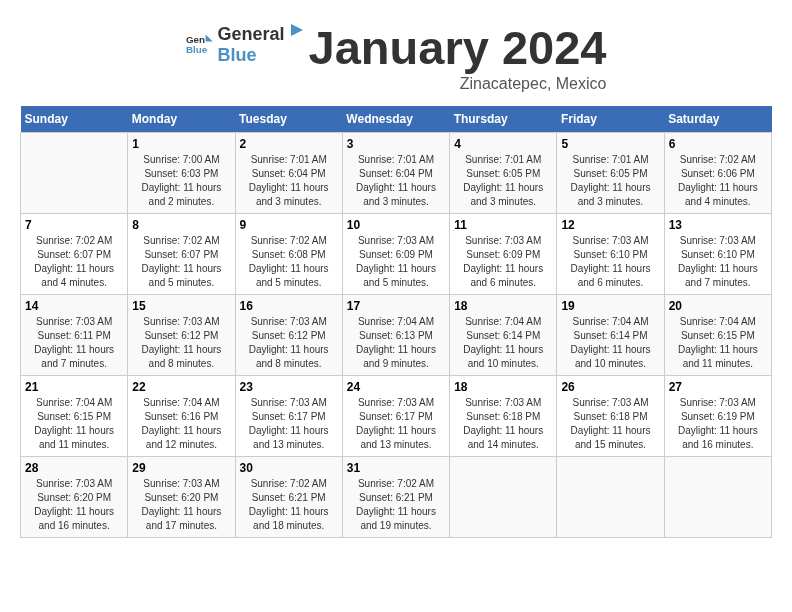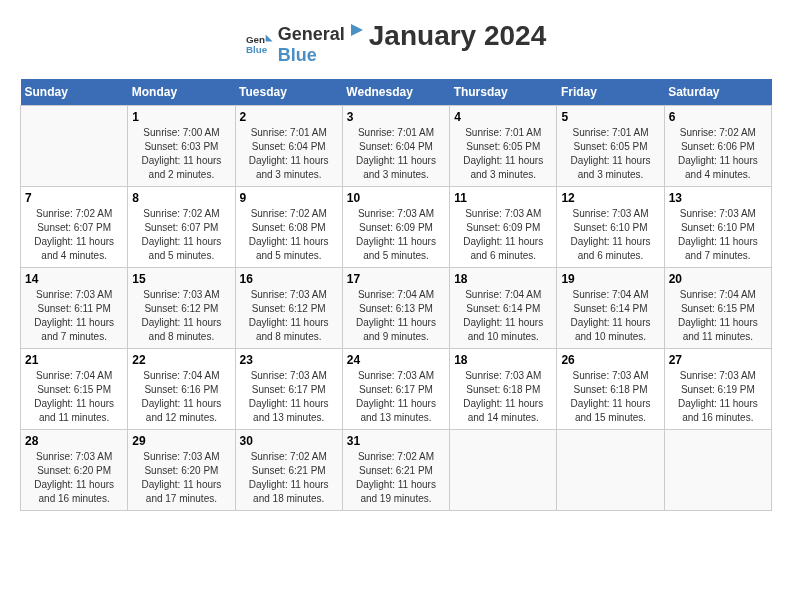--- a/index.html
+++ b/index.html
@@ -32,21 +32,21 @@
       color: #4a90c4;
     }
     .logo-icon {
       width: 28px;
       height: 28px;
     }
     .title-block {
       text-align: right;
     }
     .month-title {
-      font-size: 28px;
+      font-size: 47px;
       font-weight: bold;
       color: #333;
     }
     .location-title {
       font-size: 16px;
       color: #555;
     }
     table {
       width: 100%;
       border-collapse: collapse;
@@ -107,20 +107,21 @@
           <polygon points="4,4 16,10 4,16" fill="#4a90c4"></polygon>
         </svg>
       </div>
       <div>
         <span class="logo-text-blue">Blue</span>
       </div>
     </div>
   </div>
   <div class="title-block">
     <div class="month-title">January 2024</div>
+    <div class="location-title">Zinacatepec, Mexico</div>
   </div>
 </div>
 
 <table>
   <thead>
     <tr>
     <th>Sunday</th>
         <th>Monday</th>
         <th>Tuesday</th>
         <th>Wednesday</th>

